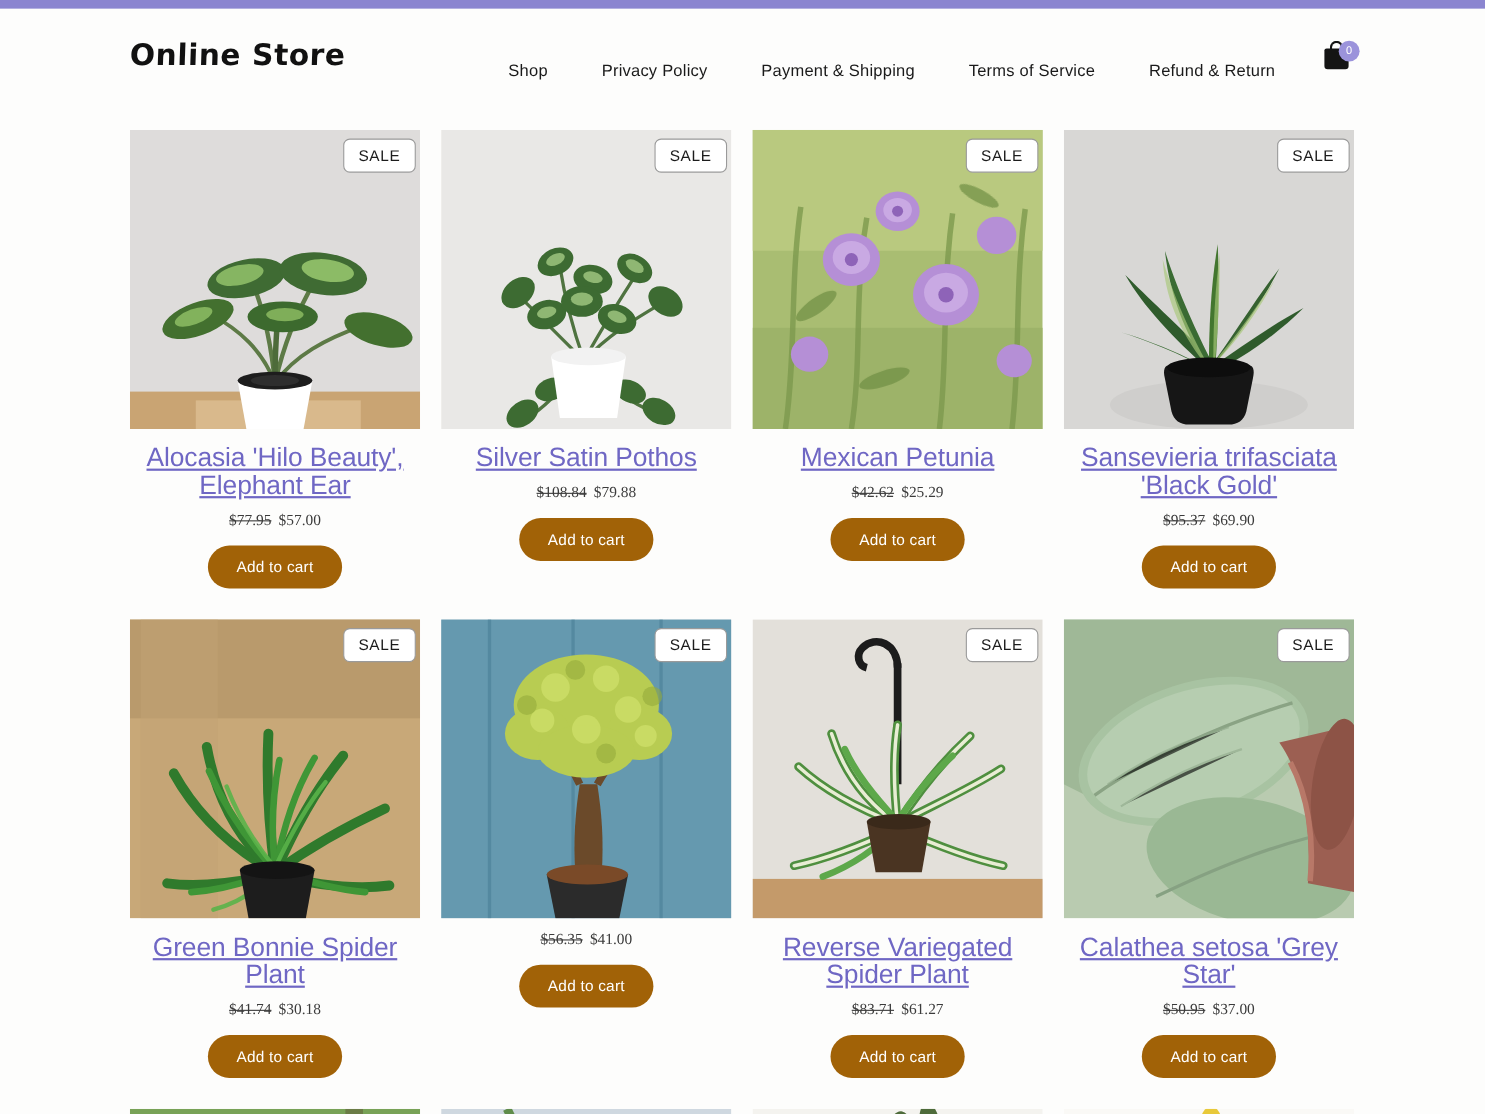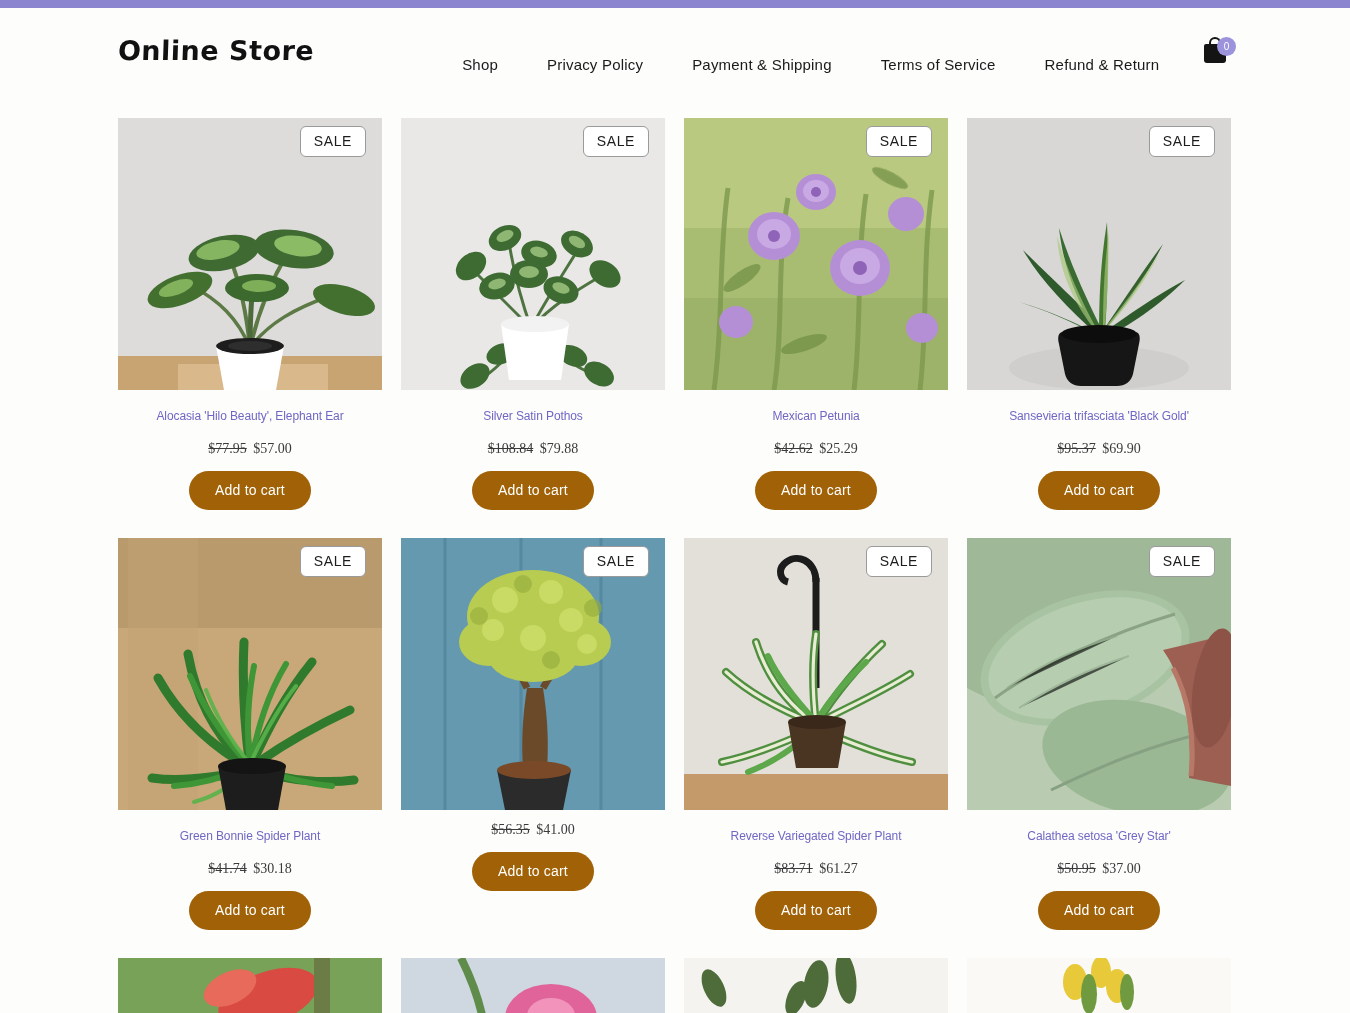--- a/index.html
+++ b/index.html
@@ -117,36 +117,37 @@
     overflow: hidden;
   }
   .thumb {
     width: 100%;
     height: 100%;
     display: block;
   }
   .sale-badge {
     position: absolute;
     top: 8px;
-    right: 16px;
+    right: 4px;
     background: #ffffff;
     border: 1px solid #9a9a9a;
     border-radius: 6px;
     padding: 6px 13px 7px 13px;
     font-size: 14px;
     color: #1c1c1c;
     letter-spacing: 0.6px;
     font-family: "Liberation Sans", sans-serif;
     z-index: 3;
   }
   .title {
     margin-top: 14px;
-    font-size: 12px;
+    font-size: 24px;
     line-height: 25px;
     color: #6f67c4;
+    text-decoration: underline;
     text-align: center;
     cursor: pointer;
     padding: 0 4px;
     font-family: "Liberation Sans", sans-serif;
     letter-spacing: -0.1px;
   }
   .prices {
     margin-top: 12px;
     font-size: 14px;
     color: #3b3b3b;

